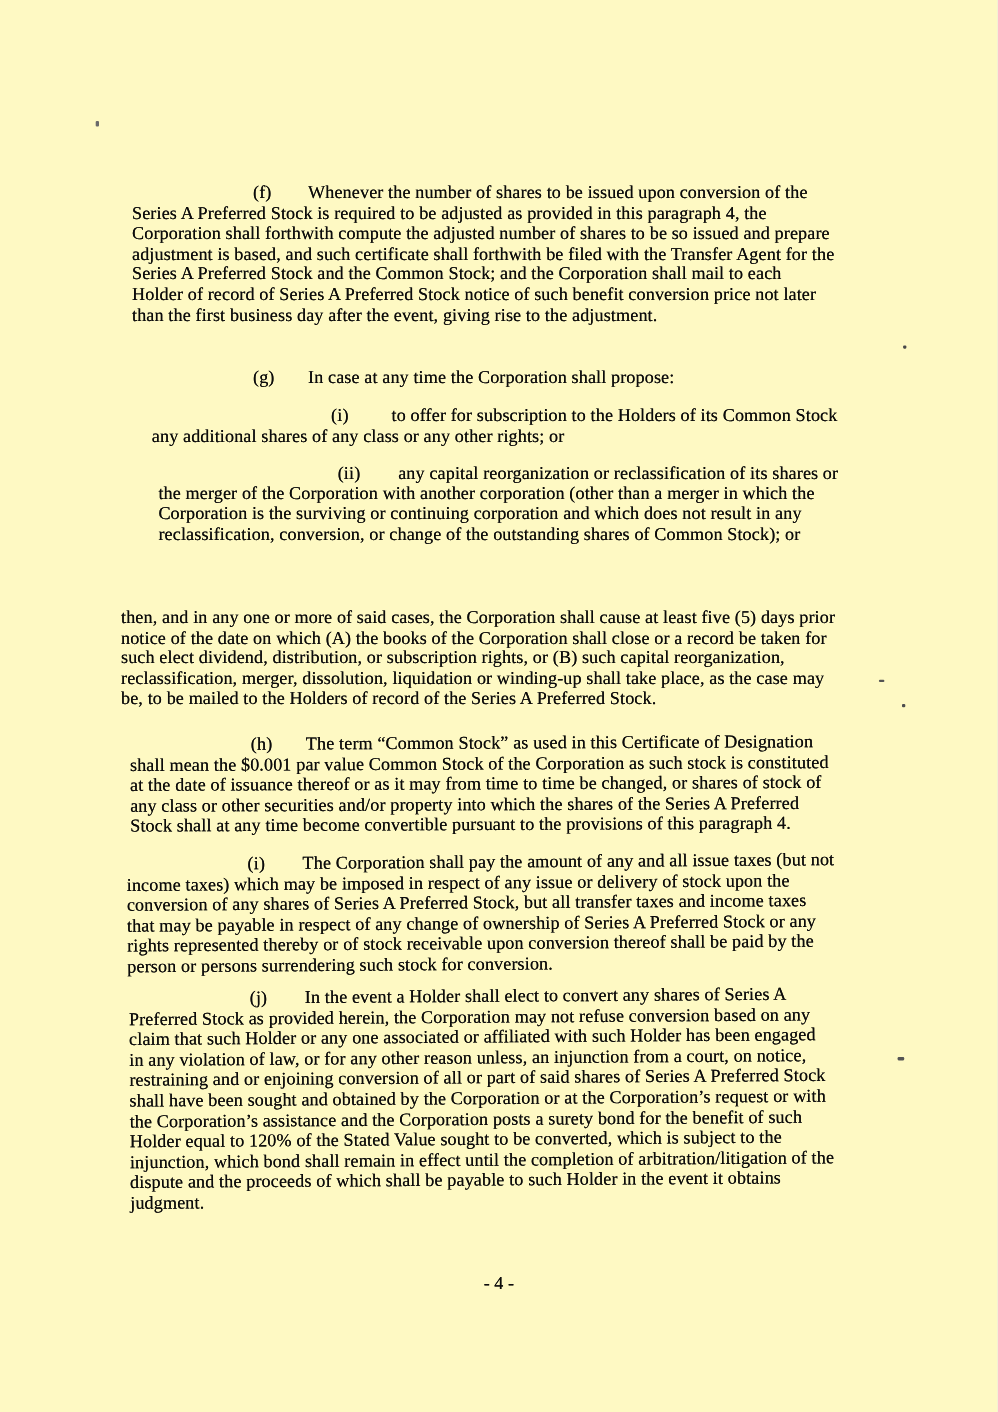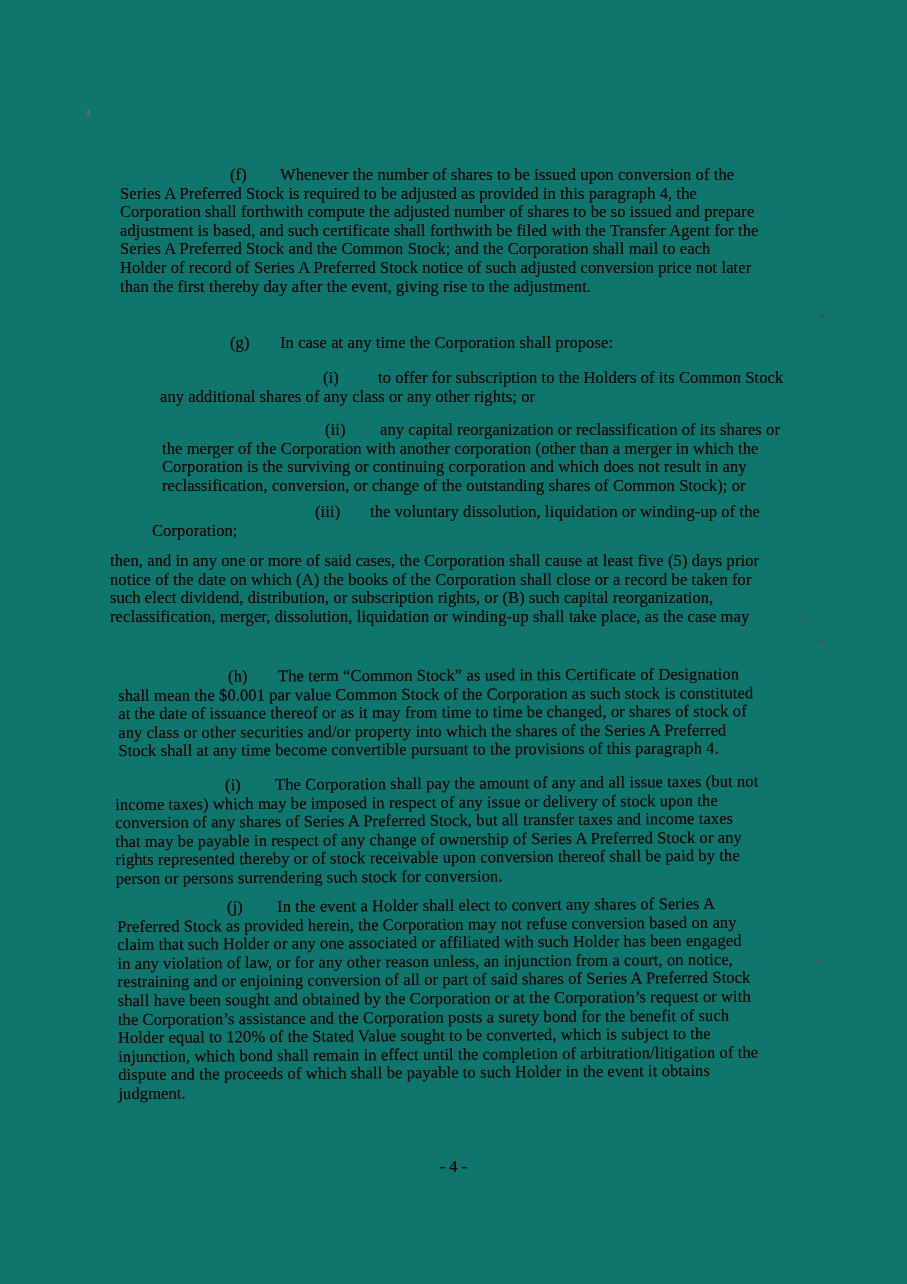--- a/index.html
+++ b/index.html
@@ -1,20 +1,20 @@
 <!DOCTYPE html>
 <html><head>
 <meta charset="utf-8">
 <style>
   html,body{margin:0;padding:0;background:#e8e8e8;}
   .page{
     position:relative;
     width:907px;height:1284px;
     margin:0 auto;
-    background:#0f766e;
+    background:#fef9c3;
     overflow:hidden;
     font-family:"Liberation Serif", serif;
     color:#101010;
   }
   .scan-layer{
     position:absolute;inset:0;
     filter:blur(0.22px) contrast(1.04);
   }
   .para{
     position:absolute;
@@ -49,50 +49,47 @@
 
 <div class="page">
   <div class="scan-layer">
 
     <div class="para" style="left:120px;top:166px;">
       <div class="line fl1"><span class="plabel">(f)</span><span>Whenever the number of shares to be issued upon conversion of the</span></div>
       <div class="line">Series A Preferred Stock is required to be adjusted as provided in this paragraph 4, the</div>
       <div class="line">Corporation shall forthwith compute the adjusted number of shares to be so issued and prepare</div>
       <div class="line">adjustment is based, and such certificate shall forthwith be filed with the Transfer Agent for the</div>
       <div class="line">Series A Preferred Stock and the Common Stock; and the Corporation shall mail to each</div>
-      <div class="line">Holder of record of Series A Preferred Stock notice of such adjusted conversion price not later</div>
-      <div class="line">than the first thereby day after the event, giving rise to the adjustment.</div>
+      <div class="line">Holder of record of Series A Preferred Stock notice of such benefit conversion price not later</div>
+      <div class="line">than the first business day after the event, giving rise to the adjustment.</div>
     </div>
 
     <div class="para" style="left:120px;top:334px;">
       <div class="line fl1"><span class="plabel">(g)</span><span>In case at any time the Corporation shall propose:</span></div>
     </div>
 
-    <div class="para" style="left:160px;top:369px;">
+    <div class="para" style="left:138px;top:369px;">
       <div class="line fl2"><span class="plabel2">(i)</span><span>to offer for subscription to the Holders of its Common Stock</span></div>
       <div class="line">any additional shares of any class or any other rights; or</div>
     </div>
 
-    <div class="para" style="left:162px;top:421px;">
+    <div class="para" style="left:144px;top:421px;">
       <div class="line fl2"><span class="plabel2">(ii)</span><span>any capital reorganization or reclassification of its shares or</span></div>
       <div class="line">the merger of the Corporation with another corporation (other than a merger in which the</div>
       <div class="line">Corporation is the surviving or continuing corporation and which does not result in any</div>
       <div class="line">reclassification, conversion, or change of the outstanding shares of Common Stock); or</div>
     </div>
 
-    <div class="para" style="left:152px;top:503px;">
-      <div class="line fl2"><span class="plabel2">(iii)</span><span>the voluntary dissolution, liquidation or winding-up of the</span></div>
-      <div class="line">Corporation;</div>
-    </div>
 
     <div class="para" style="left:110px;top:552px;">
       <div class="line">then, and in any one or more of said cases, the Corporation shall cause at least five (5) days prior</div>
       <div class="line">notice of the date on which (A) the books of the Corporation shall close or a record be taken for</div>
       <div class="line">such elect dividend, distribution, or subscription rights, or (B) such capital reorganization,</div>
       <div class="line">reclassification, merger, dissolution, liquidation or winding-up shall take place, as the case may</div>
+      <div class="line">be, to be mailed to the Holders of record of the Series A Preferred Stock.</div>
     </div>
 
     <div class="para tilt-a" style="left:118px;top:668px;">
       <div class="line fl1"><span class="plabel">(h)</span><span>The term “Common Stock” as used in this Certificate of Designation</span></div>
       <div class="line">shall mean the $0.001 par value Common Stock of the Corporation as such stock is constituted</div>
       <div class="line">at the date of issuance thereof or as it may from time to time be changed, or shares of stock of</div>
       <div class="line">any class or other securities and/or property into which the shares of the Series A Preferred</div>
       <div class="line">Stock shall at any time become convertible pursuant to the provisions of this paragraph 4.</div>
     </div>
 

